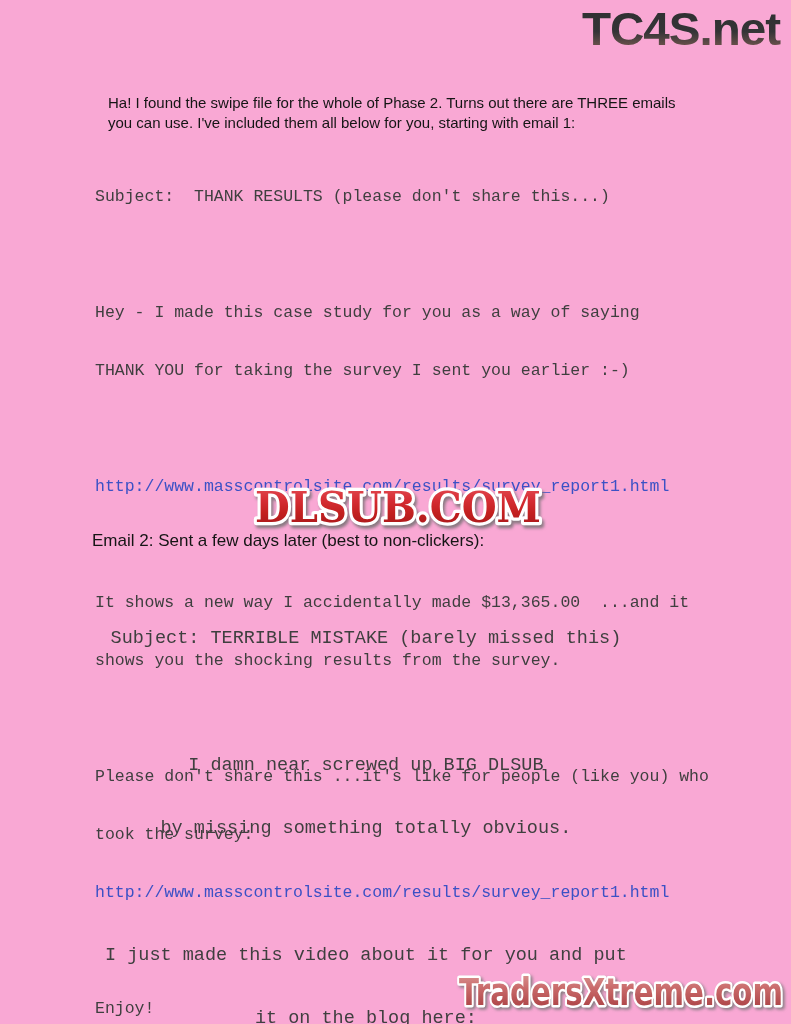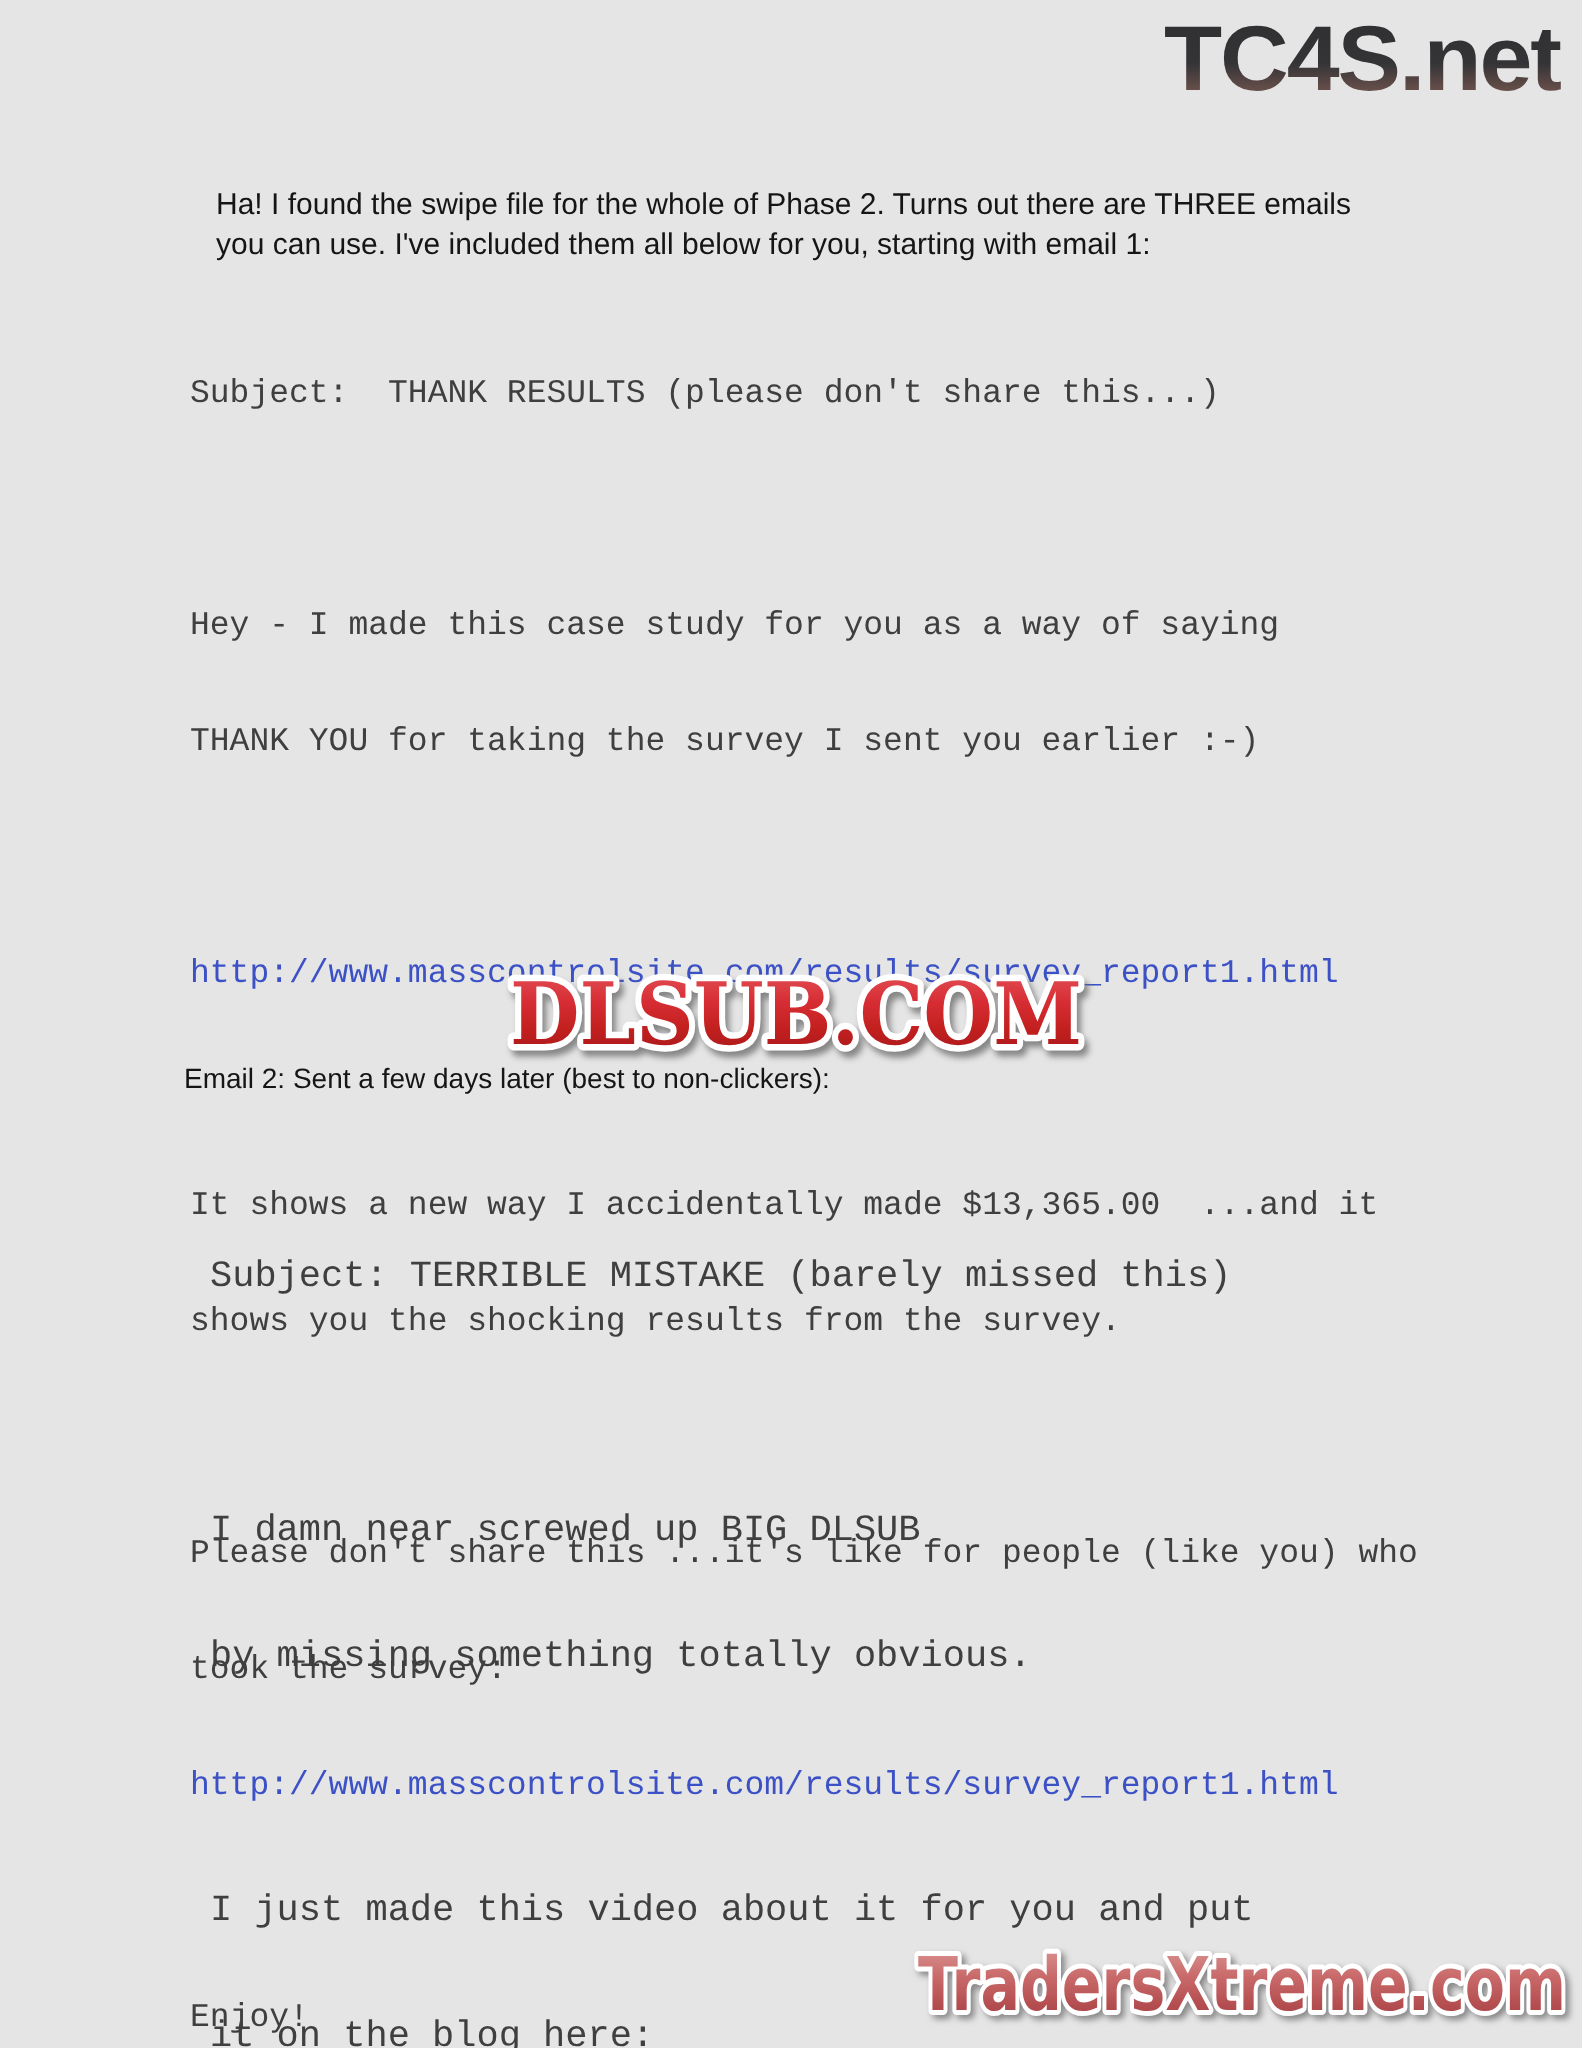--- a/index.html
+++ b/index.html
@@ -1,51 +1,51 @@
 <!DOCTYPE html>
 <html style="--link: #3b51c5; --link-highlight: #d7d7d7; --email-text: #3f3f3f; --intro-text: #151515; --logo-red: #c9201f; --footer-red: #b8565a; --tc4s-gray: #333336; --tc4s-brown: #8d655e;"><head>
 <meta charset="utf-8">
 <style>
   html,body{margin:0;padding:0;}
   body{
     width:791px;height:1024px;position:relative;overflow:hidden;
     background:#ffffff;
     font-family:"Liberation Sans",sans-serif;
   }
-  .page{position:absolute;inset:0;background:#e5e5e5;}
+  .page{position:absolute;inset:0;background:#f9a8d4;}
 
   
   .logo-tc4s{position:absolute;left:578px;top:0px;}
 
   
   .intro{
     position:absolute;left:108px;top:93px;width:640px;
     font-size:15px;line-height:19.5px;color:var(--intro-text);
   }
 
   
   .email{
     position:absolute;
     font-family:"Liberation Mono","DejaVu Sans Mono",monospace;
     color:var(--email-text);
     white-space:pre;
   }
   .email1{left:95px;top:149px;font-size:16.5px;}
   .email1 .mline{height:20px;line-height:20px;}
   .email2{left:105px;top:586px;font-size:18.5px;}
-  .email2 .mline{height:21.35px;line-height:21.35px;}
+  .email2 .mline{height:21.35px;line-height:21.35px;text-align:center;}
 
   .elink{
     color:var(--link);
     cursor:pointer;
   }
 
   .email2-label{
     position:absolute;left:92px;top:531px;
-    font-size:14px;color:var(--intro-text);
+    font-size:17px;color:var(--intro-text);
   }
 
   
   .logo-dlsub{position:absolute;left:247px;top:478px;}
   .logo-dlsub text{filter:drop-shadow(2px 3px 1.5px rgba(110,110,110,0.8));}
 
   
   .logo-traders{position:absolute;left:452px;top:964px;}
   .logo-traders text{filter:drop-shadow(2px 2.5px 1.5px rgba(120,120,120,0.85));}
 </style>

